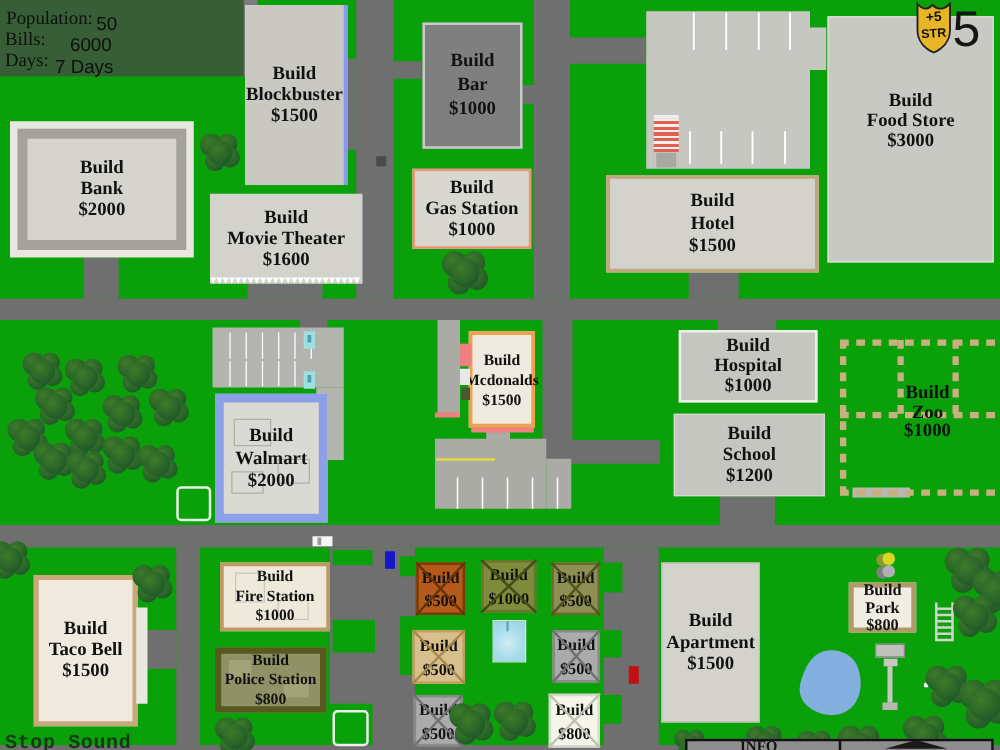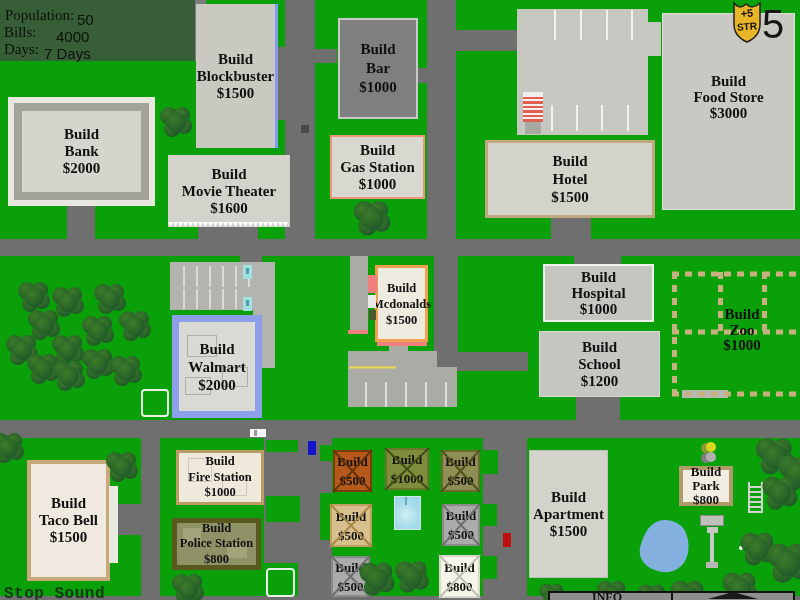--- a/index.html
+++ b/index.html
@@ -372,21 +372,21 @@
 <div class="abs" style="left:692px;top:307px;width:100px;text-align:center;font-weight:bold;font-size:15px;line-height:15.5px;color:#111;">Build<br>Zoo<br>$1000</div>
 
 <div class="abs" style="left:0;top:0;width:195px;height:61px;background:#375e37;"></div>
 
 <div class="abs" style="left:5px;top:7px;font-size:15px;color:#0b120b;font-family:'Liberation Serif',serif;">Population:</div>
 
 <div class="abs" style="left:77px;top:11px;font-size:15px;color:#0b120b;font-family:'Liberation Sans',sans-serif;">50</div>
 
 <div class="abs" style="left:4px;top:24px;font-size:15px;color:#0b120b;font-family:'Liberation Serif',serif;">Bills:</div>
 
-<div class="abs" style="left:56px;top:28px;font-size:15px;color:#0b120b;font-family:'Liberation Sans',sans-serif;">4000</div>
+<div class="abs" style="left:56px;top:28px;font-size:15px;color:#0b120b;font-family:'Liberation Sans',sans-serif;">6000</div>
 
 <div class="abs" style="left:4px;top:41px;font-size:15px;color:#0b120b;font-family:'Liberation Serif',serif;">Days:</div>
 
 <div class="abs" style="left:44px;top:45px;font-size:15px;color:#0b120b;font-family:'Liberation Sans',sans-serif;">7 Days</div>
 
 <svg class="abs" style="left:731px;top:0;" width="32" height="44" viewBox="0 0 32 44">
 <path d="M3,3 C7,8 11,8 15,4 C19,8 24,8 29,3 L29,24 C29,33 23,39 16,42 C9,39 3,33 3,24 Z" fill="#e8b428" stroke="#222" stroke-width="1.5"></path>
 <text x="16" y="17" font-size="11" font-weight="bold" text-anchor="middle" font-family="Liberation Sans" fill="#111" transform="rotate(-4 16 14)">+5</text>
 <text x="16" y="30" font-size="10" font-weight="bold" text-anchor="middle" font-family="Liberation Sans" fill="#111" transform="rotate(-4 16 28)">STR</text>
 </svg>

